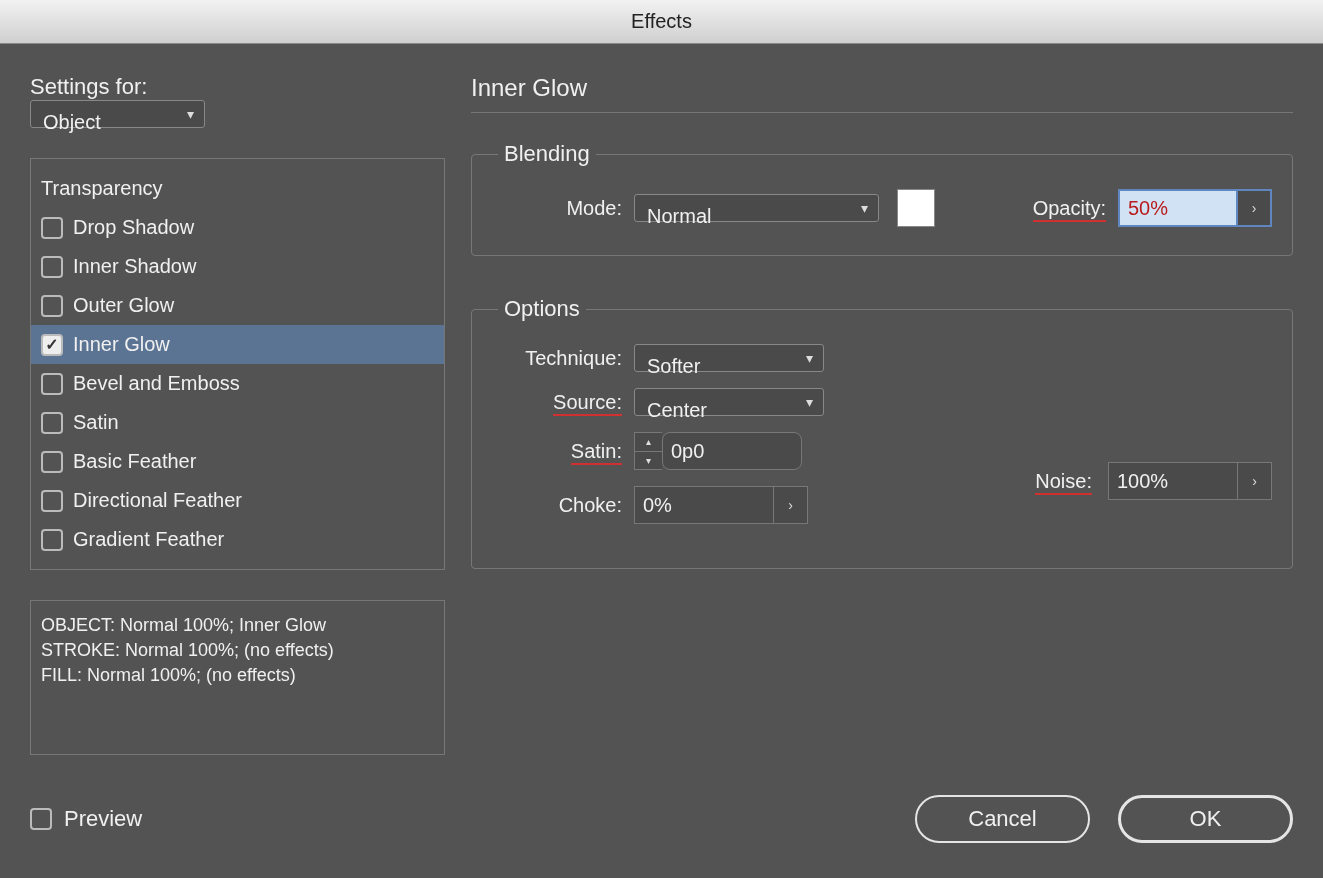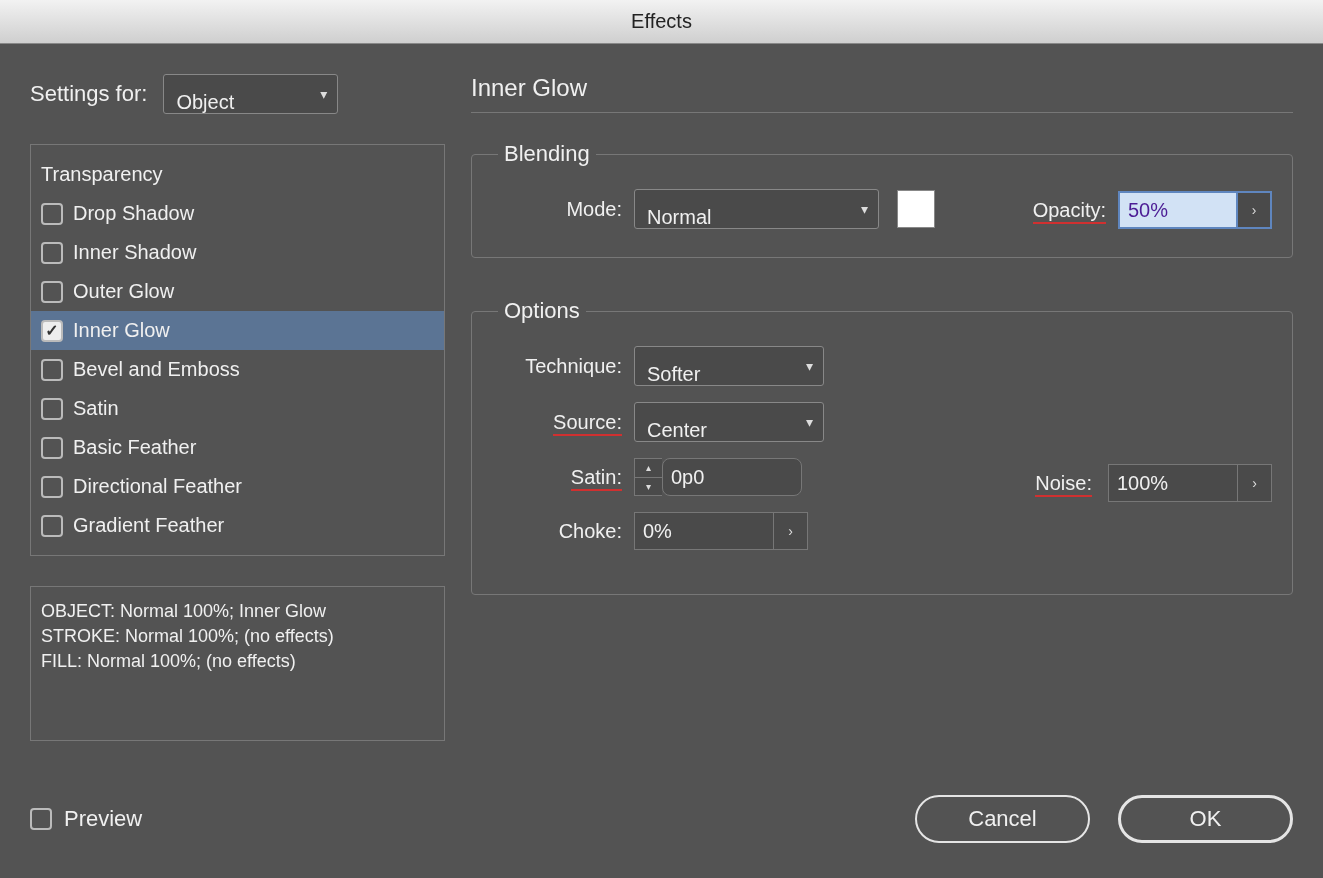--- a/index.html
+++ b/index.html
@@ -33,32 +33,32 @@
     height: 730px;
   }
   .left-col {
     width: 415px;
     display: flex;
     flex-direction: column;
     gap: 30px;
   }
   .settings-row {
     display: flex;
-    align-items: center;
-    gap: 16px;
+    gap: 0;
+    flex-direction: column;
   }
   .settings-row label {
     font-size: 22px;
   }
   .select {
     position: relative;
     background: #4a4a4a;
     border: 1px solid #888;
     border-radius: 3px;
-    height: 40px;
+    height: 28px;
     display: flex;
     align-items: center;
     padding: 16px 36px 0 12px;
     cursor: pointer;
     font-size: 20px;
   }
   .select .chev {
     position: absolute;
     right: 10px;
     top: 50%;
@@ -180,21 +180,21 @@
     display: flex;
     align-items: center;
     justify-content: center;
     background: #4a4a4a;
     cursor: pointer;
     font-size: 14px;
     color:#ddd;
   }
   .num-input.focused input{
     background:#d2e2f5;
-    color:#4c1d95;
+    color:#b91c1c;
     border:2px solid #5f86bf;
   }
   .num-input.focused .expand-btn{
     border:2px solid #5f86bf;
     border-left:none;
   }
   .stepper {
     display: flex;
     flex-direction: column;
     width: 28px;

